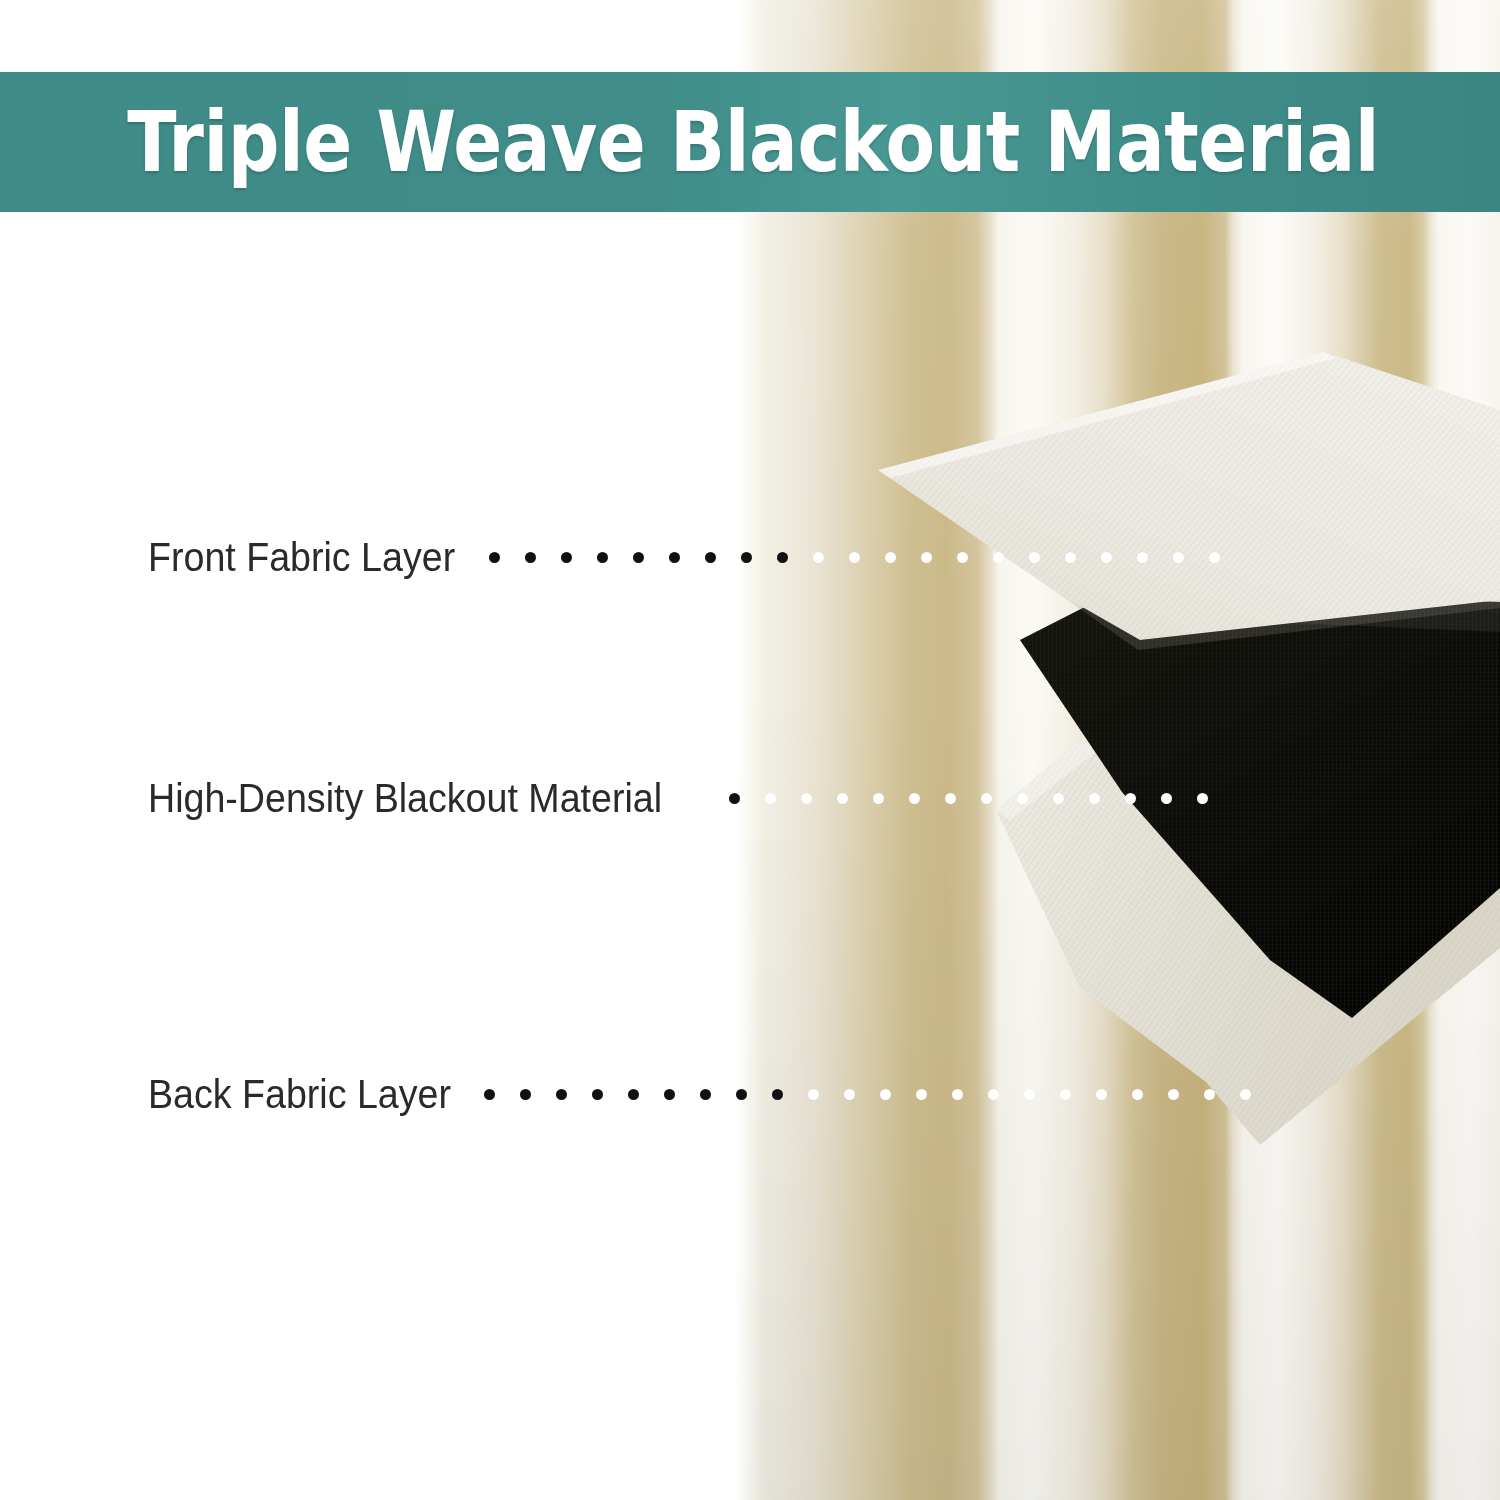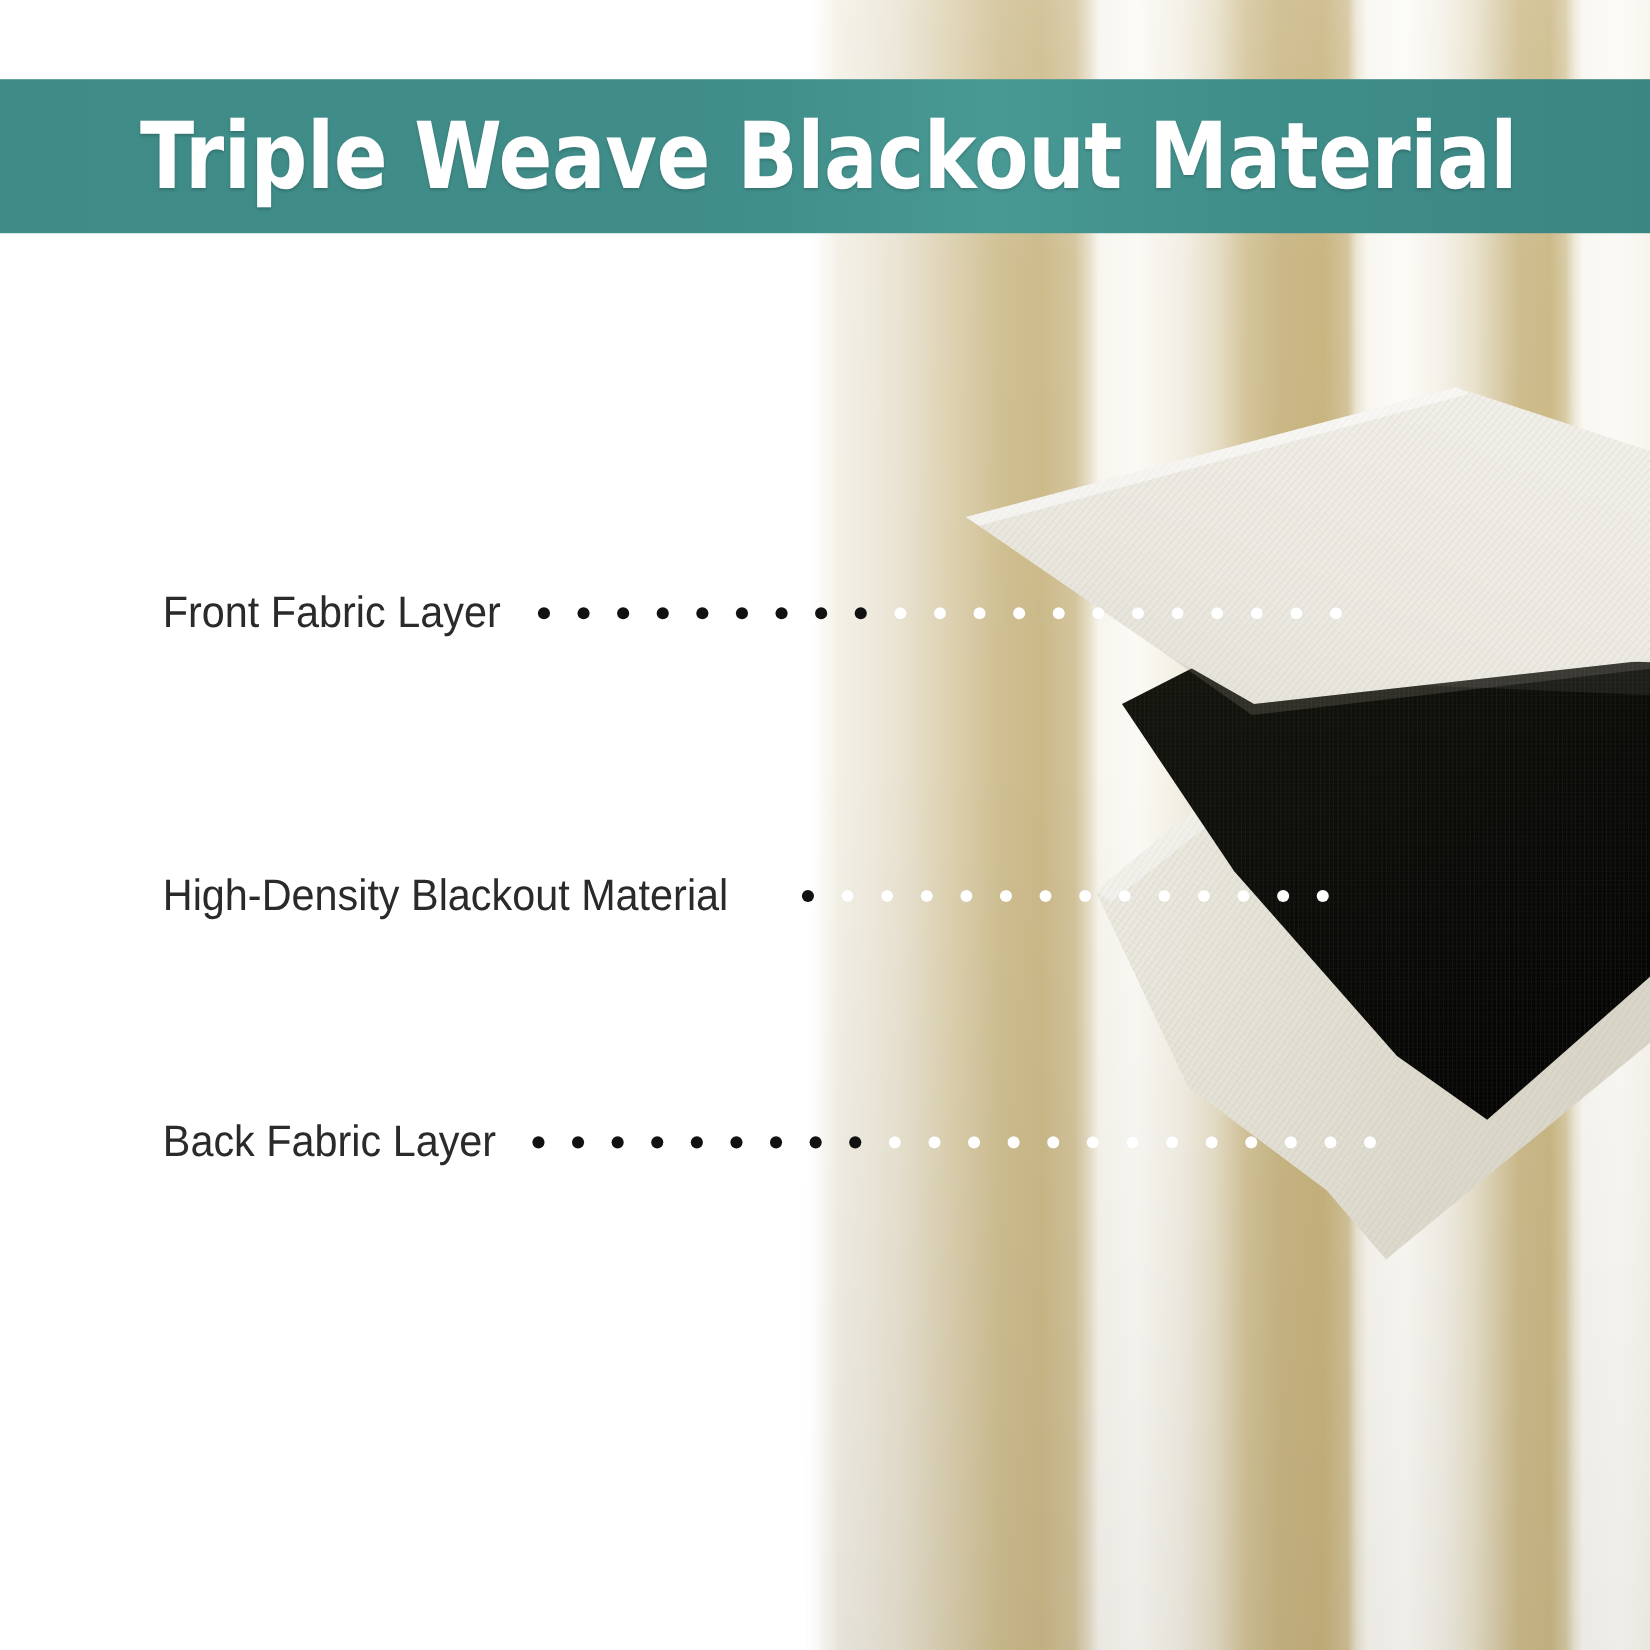--- a/index.html
+++ b/index.html
@@ -113,22 +113,22 @@
   
   .leader-row {
     position:absolute;
     left:148px;
     height:60px;
     display:flex;
     align-items:center;
     z-index:6;
   }
   .leader-row.r1 { top:527px; }
-  .leader-row.r2 { top:784px;gap:20px; }
-  .leader-row.r3 { top:1008px; }
+  .leader-row.r2 { top:768px;gap:20px; }
+  .leader-row.r3 { top:1064px; }
 
   .leader-label {
     color:#2a2a2a;
     font-family:"Liberation Sans","DejaVu Sans", sans-serif;
     font-size:40px;
     font-weight:400;
     line-height:1;
     white-space:nowrap;
     transform:scaleX(0.94);
     transform-origin:left center;

